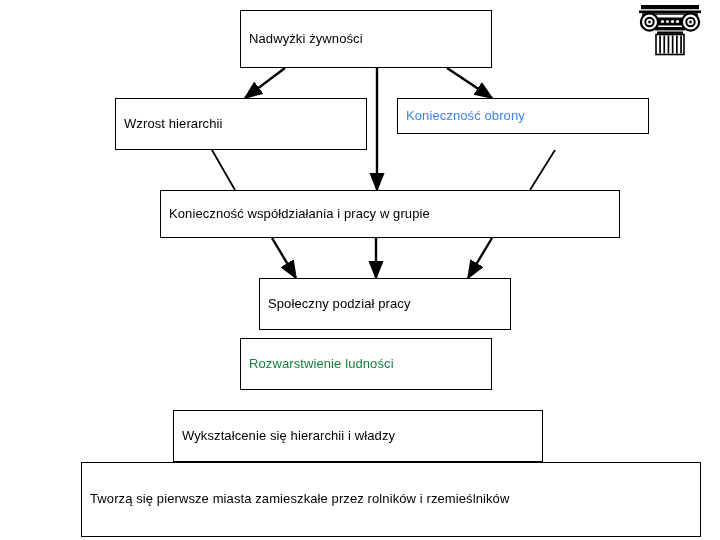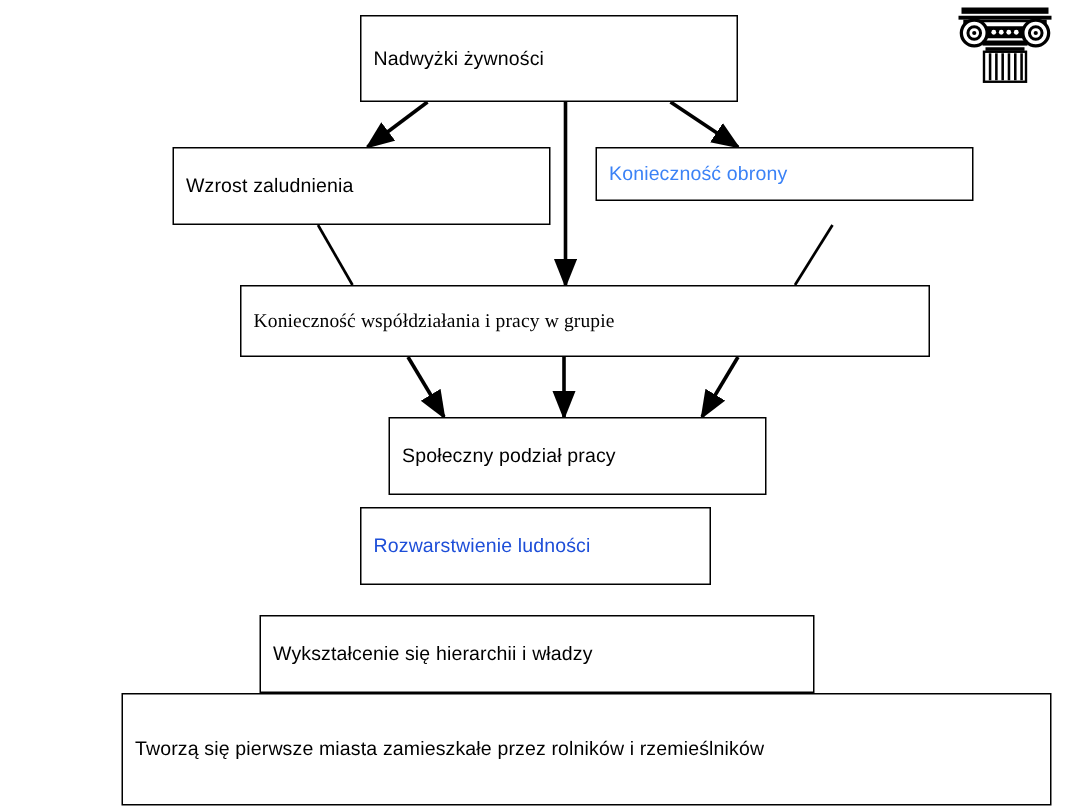--- a/index.html
+++ b/index.html
@@ -74,32 +74,32 @@
         <line x1="376" y1="238" x2="376" y2="278" stroke="#000000" stroke-width="2.4" marker-end="url(#arrowhead)"></line>
         <line x1="492" y1="238" x2="468" y2="278" stroke="#000000" stroke-width="2.4" marker-end="url(#arrowhead)"></line>
       </g>
   </svg>
 
   <div id="node-layer">
       <div class="node" style="left: 240px; top: 10px; width: 252px; height: 58px; border-color: rgb(0, 0, 0); color: rgb(0, 0, 0);">
         <span class="node-label">Nadwyżki żywności</span>
       </div>
       <div class="node" style="left: 115px; top: 98px; width: 252px; height: 52px; border-color: rgb(0, 0, 0); color: rgb(0, 0, 0);">
-        <span class="node-label">Wzrost zaludnienia</span>
+        <span class="node-label">Wzrost hierarchii</span>
       </div>
       <div class="node" style="left: 397px; top: 98px; width: 252px; height: 36px; border-color: rgb(0, 0, 0); color: #3b82f6;">
         <span class="node-label">Konieczność obrony</span>
       </div>
-      <div class="node" style="left: 160px; top: 190px; width: 460px; height: 48px; border-color: rgb(0, 0, 0); color: rgb(0, 0, 0); font-family: Liberation Serif, serif;">
+      <div class="node" style="left: 160px; top: 190px; width: 460px; height: 48px; border-color: rgb(0, 0, 0); color: rgb(0, 0, 0);">
         <span class="node-label">Konieczność współdziałania i pracy w grupie</span>
       </div>
       <div class="node" style="left: 240px; top: 278px; width: 252px; height: 52px; border-color: rgb(0, 0, 0); color: rgb(0, 0, 0); margin-left: 19px;">
         <span class="node-label">Społeczny podział pracy</span>
       </div>
-      <div class="node" style="left: 240px; top: 338px; width: 234px; height: 52px; border-color: rgb(0, 0, 0); color: #1d4ed8;">
+      <div class="node" style="left: 240px; top: 338px; width: 252px; height: 52px; border-color: rgb(0, 0, 0); color: #15803d;">
         <span class="node-label">Rozwarstwienie ludności</span>
       </div>
       <div class="node" style="left: 173px; top: 398px; width: 370px; height: 52px; border-color: rgb(0, 0, 0); color: rgb(0, 0, 0); margin-top: 12px;">
         <span class="node-label">Wykształcenie się hierarchii i władzy</span>
       </div>
       <div class="node" style="left: 81px; top: 462px; width: 620px; height: 75px; border-color: rgb(0, 0, 0); color: rgb(0, 0, 0);">
         <span class="node-label">Tworzą się pierwsze miasta zamieszkałe przez rolników i rzemieślników</span>
       </div>
     </div>
 

